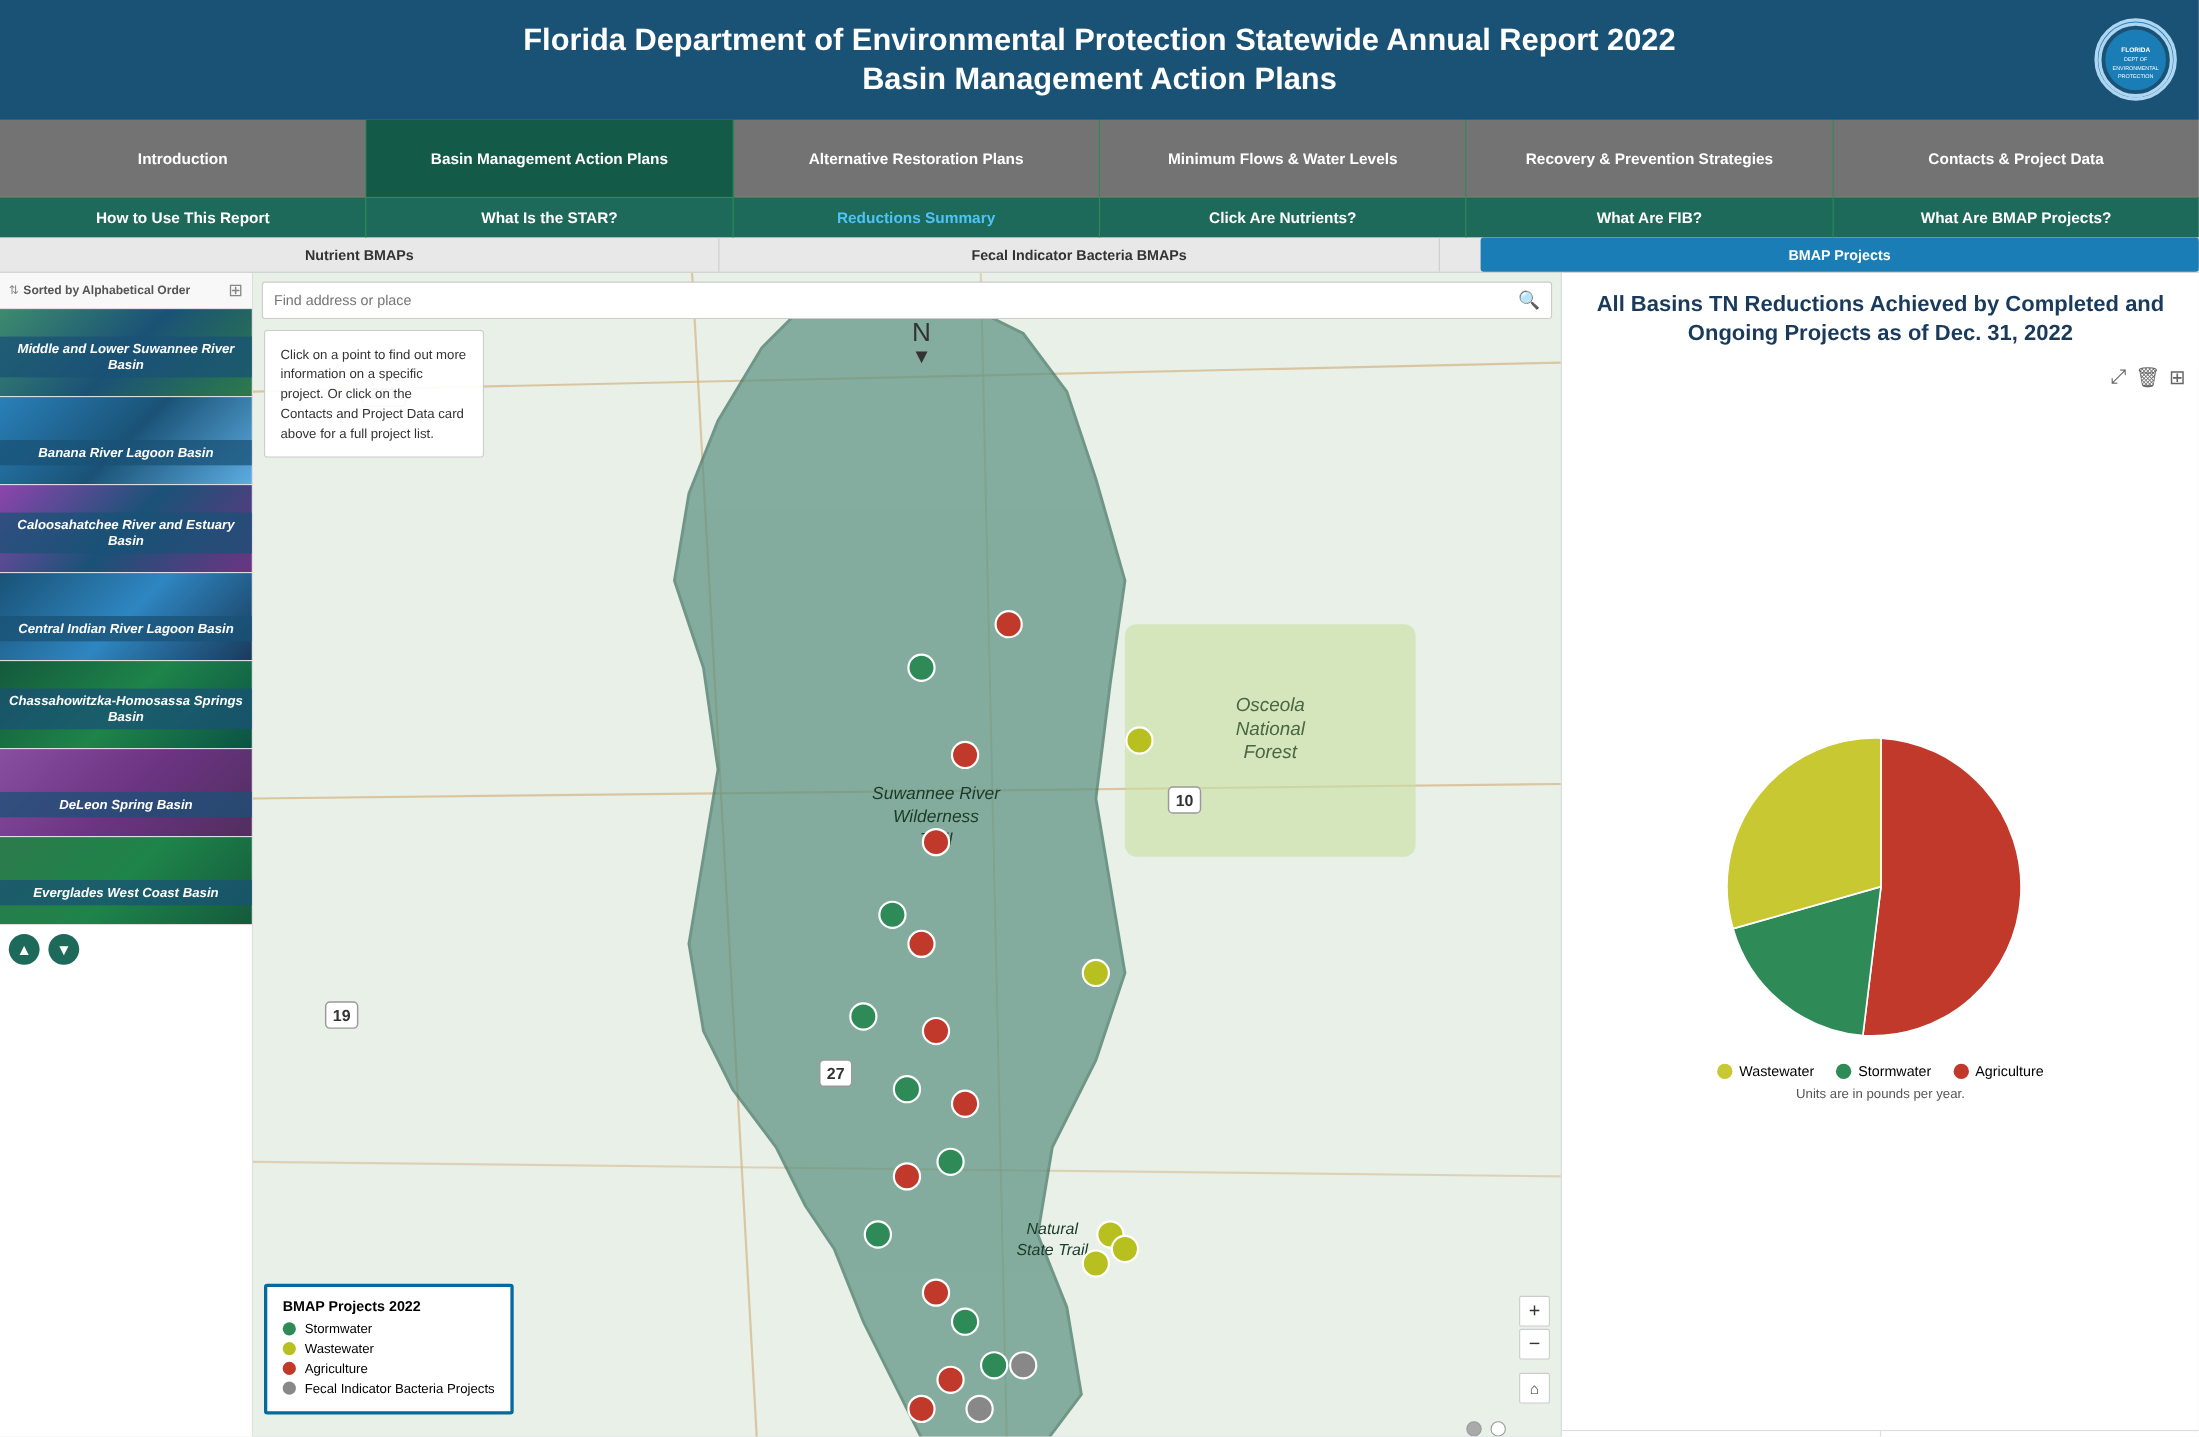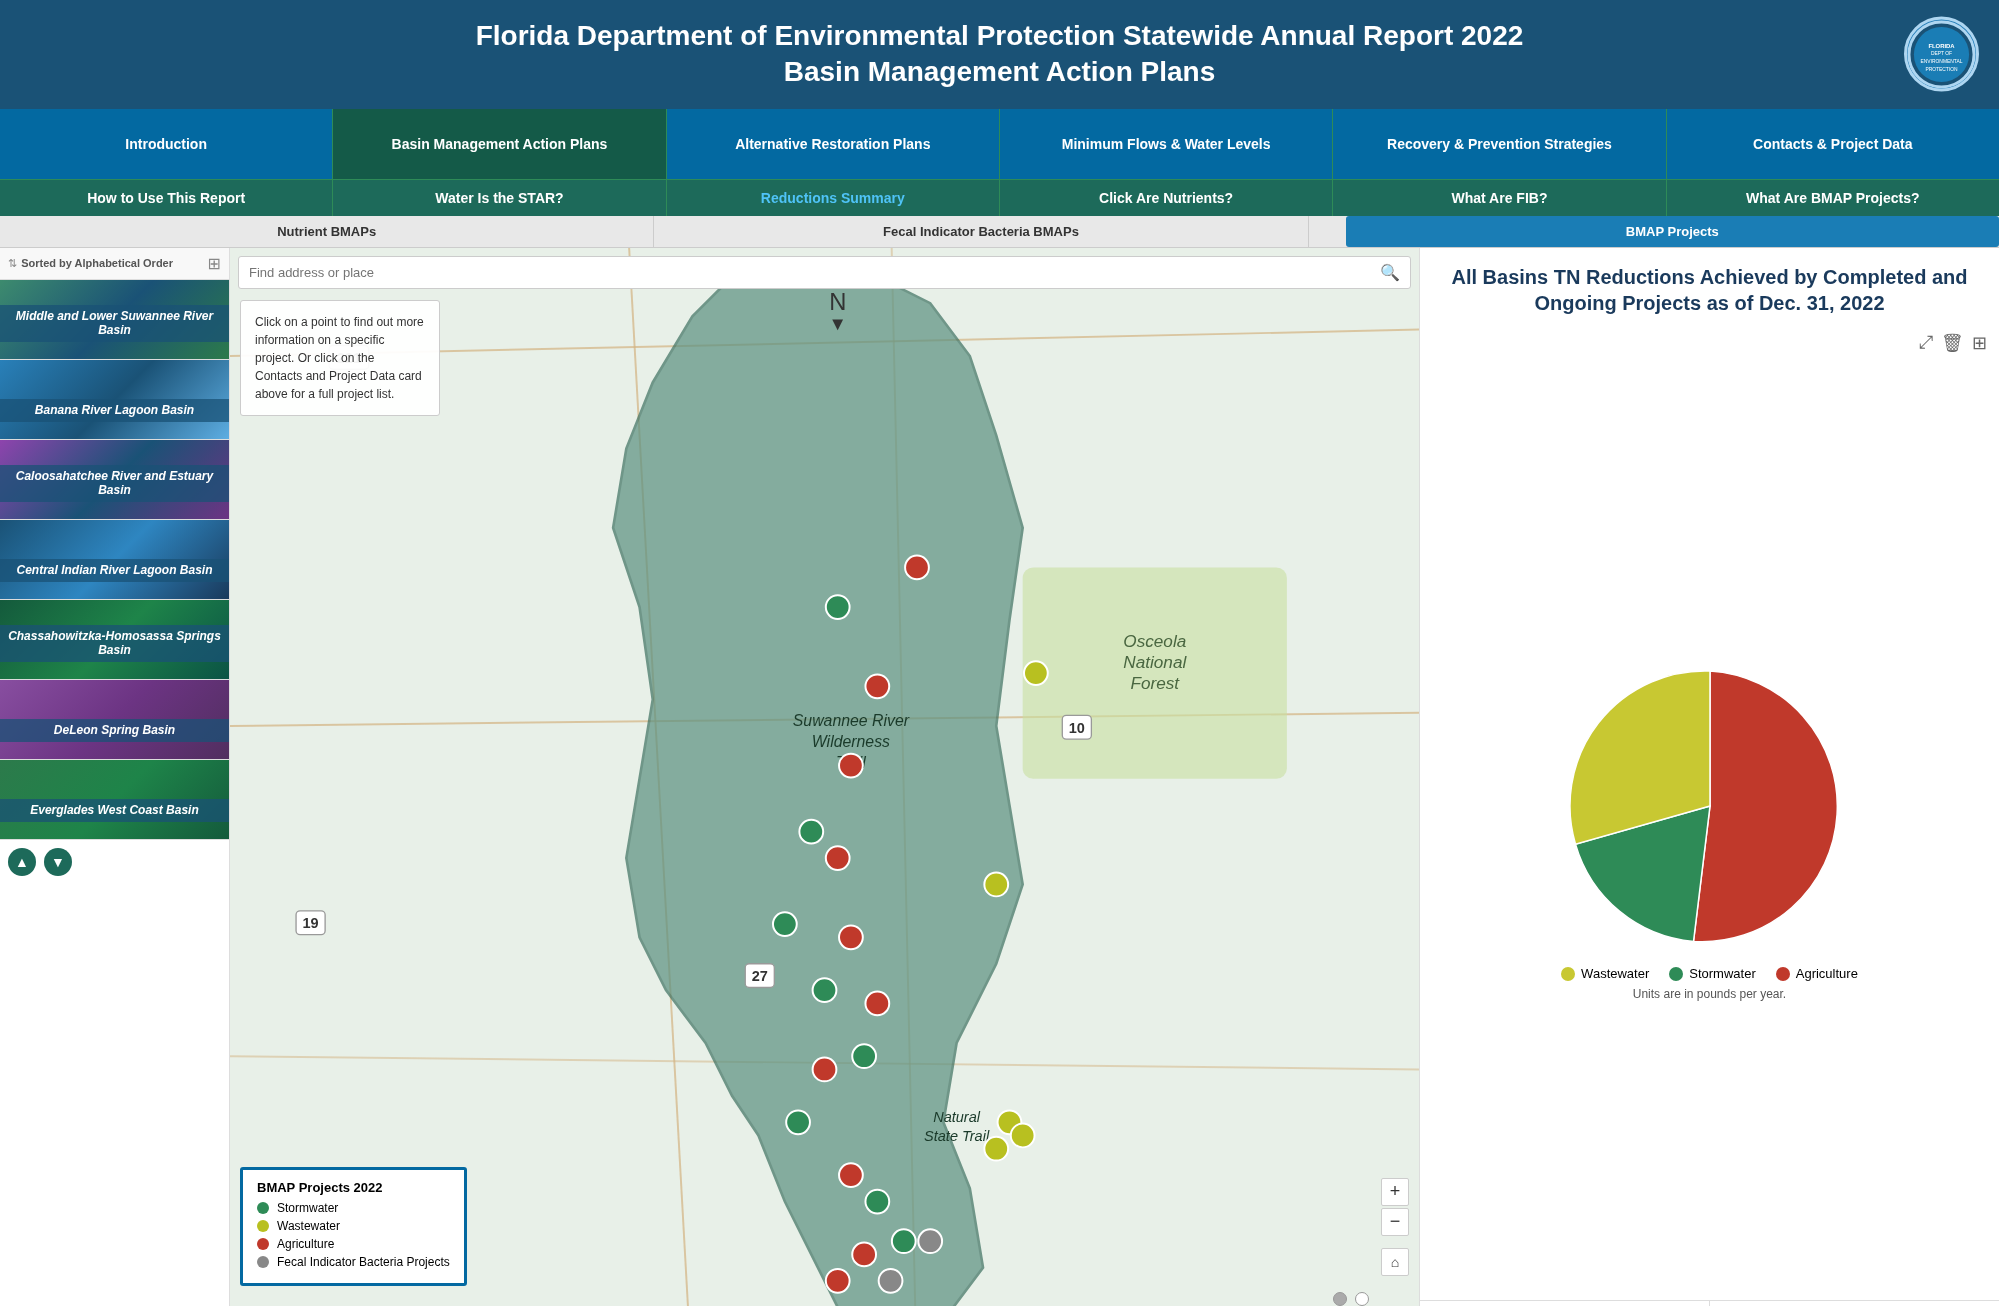--- a/index.html
+++ b/index.html
@@ -31,21 +31,21 @@
       border: 3px solid #aed6f1;
       font-size: 9px;
       color: white;
       text-align: center;
       overflow: hidden;
     }
 
     
     .nav1 {
       display: flex;
-      background: #0369a1;
+      background: #737373;
     }
     .nav1-item {
       flex: 1;
       color: white;
       text-align: center;
       padding: 14px 8px;
       font-size: 14px;
       font-weight: bold;
       border-right: 1px solid #2e8b57;
       cursor: pointer;
@@ -408,21 +408,21 @@
   <div class="nav1-item">Introduction</div>
   <div class="nav1-item" style="background:#145a48;">Basin Management Action Plans</div>
   <div class="nav1-item">Alternative Restoration Plans</div>
   <div class="nav1-item">Minimum Flows &amp; Water Levels</div>
   <div class="nav1-item">Recovery &amp; Prevention Strategies</div>
   <div class="nav1-item">Contacts &amp; Project Data</div>
 </nav>
 
 <nav class="nav2">
   <div class="nav2-item">How to Use This Report</div>
-  <div class="nav2-item">Water Is the STAR?</div>
+  <div class="nav2-item">What Is the STAR?</div>
   <div class="nav2-item active">Reductions Summary</div>
   <div class="nav2-item">Click Are Nutrients?</div>
   <div class="nav2-item">What Are FIB?</div>
   <div class="nav2-item">What Are BMAP Projects?</div>
 </nav>
 
 <nav class="nav3">
   <div class="nav3-item">Nutrient BMAPs</div>
   <div class="nav3-item">Fecal Indicator Bacteria BMAPs</div>
   <div class="nav3-item active">BMAP Projects</div>

